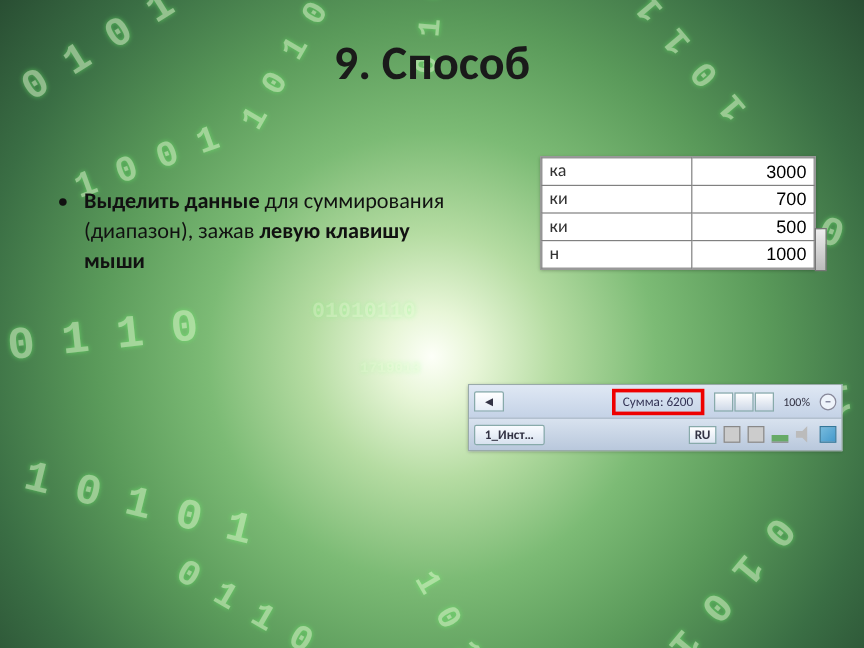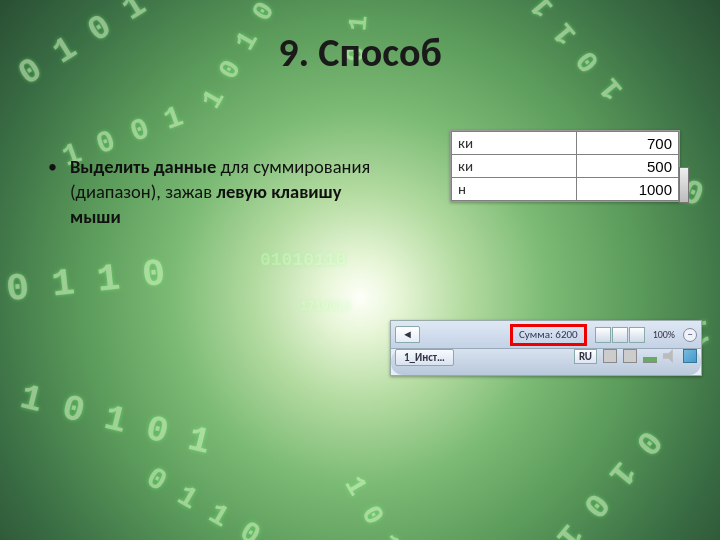--- a/index.html
+++ b/index.html
@@ -36,21 +36,21 @@
   
   .shot2 { position:absolute; top:320px; right:18px; width:312px; background:#e8eef7; border:1px solid #9aa; box-shadow:0 1px 3px rgba(0,0,0,.35); font-size:12px; color:#445; }
   .statusbar { display:flex; align-items:center; height:28px; background:linear-gradient(#dfe8f4,#c4d2e6); border-bottom:1px solid #9ab; padding:0 4px; gap:4px; }
   .statusbar .sheettab { background:linear-gradient(#fff,#e6edf7); border:1px solid #8aa; border-radius:2px 2px 0 0; padding:1px 6px; font-size:11px; font-weight:700; color:#334; margin-right:auto; }
   .redbox { border:3px solid #e00; padding:1px 6px 2px; display:flex; align-items:center; }
   .sumlabel { color:#335; font-weight:400; font-size:11px; }
   .viewbtns { display:flex; gap:1px; margin-left:4px; }
   .viewbtns i { width:16px; height:16px; background:linear-gradient(#fff,#cfd9e8); border:1px solid #8aa; display:block; }
   .zoompct { margin:0 4px; font-size:10px; color:#334; }
   .zminus { width:14px;height:14px;border:1px solid #889;border-radius:50%;background:#eef3fa;display:flex;align-items:center;justify-content:center;font-size:11px;color:#446; }
-  .taskbar { display:flex; align-items:flex-start; height:26px; background:linear-gradient(#d8e2ef,#b9c8dc); padding:0 4px; gap:6px;border-radius:12px; }
+  .taskbar { display:flex; align-items:center; height:26px; background:linear-gradient(#d8e2ef,#b9c8dc); padding:0 4px; gap:6px; }
   .taskbtn { background:linear-gradient(#f8fbff,#d8e2ef); border:1px solid #8aa; border-radius:2px; padding:1px 8px; font-size:11px; font-weight:700; color:#334; }
   .lang { background:linear-gradient(#fff,#dde6f2); border:1px solid #8aa; padding:0 4px; font-size:11px; font-weight:700; color:#334; }
   .trayicon { width:14px; height:14px; display:inline-block; }
   .flag { background:#ccc; border:1px solid #888; }
   .bars { background:linear-gradient(to top,#6a6 40%,transparent 40%); border-bottom:1px solid #888; }
   .speaker { background:#bbb; clip-path:polygon(0 30%,40% 30%,70% 0,70% 100%,40% 70%,0 70%); }
   .cube { background:linear-gradient(135deg,#7bd,#49c); border:1px solid #379; }
 </style>
 </head>
 <body>
@@ -78,20 +78,24 @@
 
   <ul class="bullets">
     <li>
       <b>Выделить данные</b><span> для суммирования (диапазон), зажав </span><b>левую клавишу мыши</b>
     </li>
   </ul>
 
   <div class="shot1">
     <table>
       <tbody>
+          <tr>
+            <td class="lbl">ка</td>
+            <td class="val">3000</td>
+          </tr>
       <tr>
             <td class="lbl">ки</td>
             <td class="val">700</td>
           </tr>
       <tr>
             <td class="lbl">ки</td>
             <td class="val">500</td>
           </tr>
       <tr>
             <td class="lbl">н</td>

